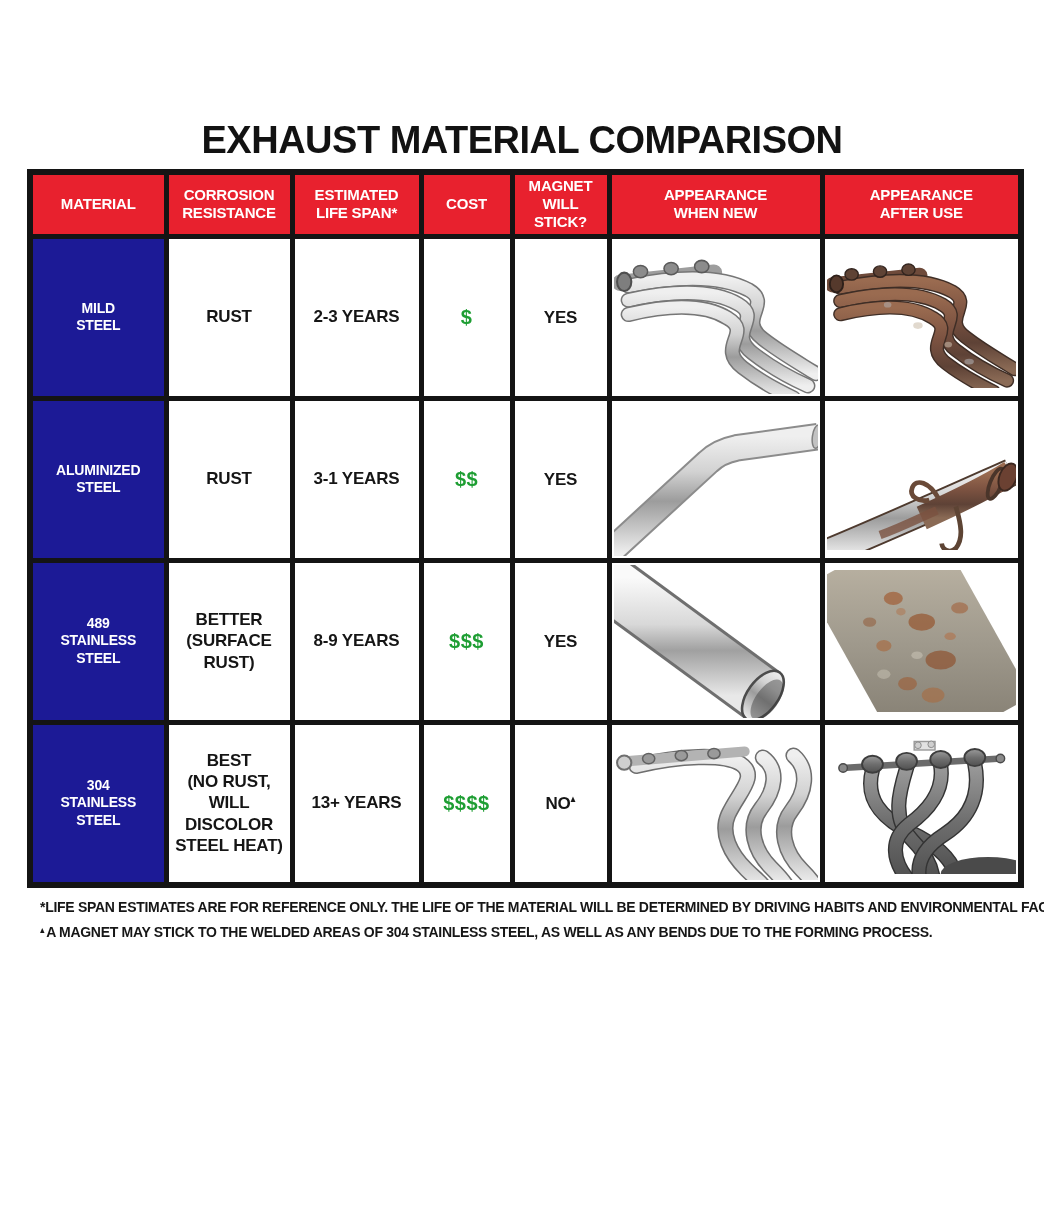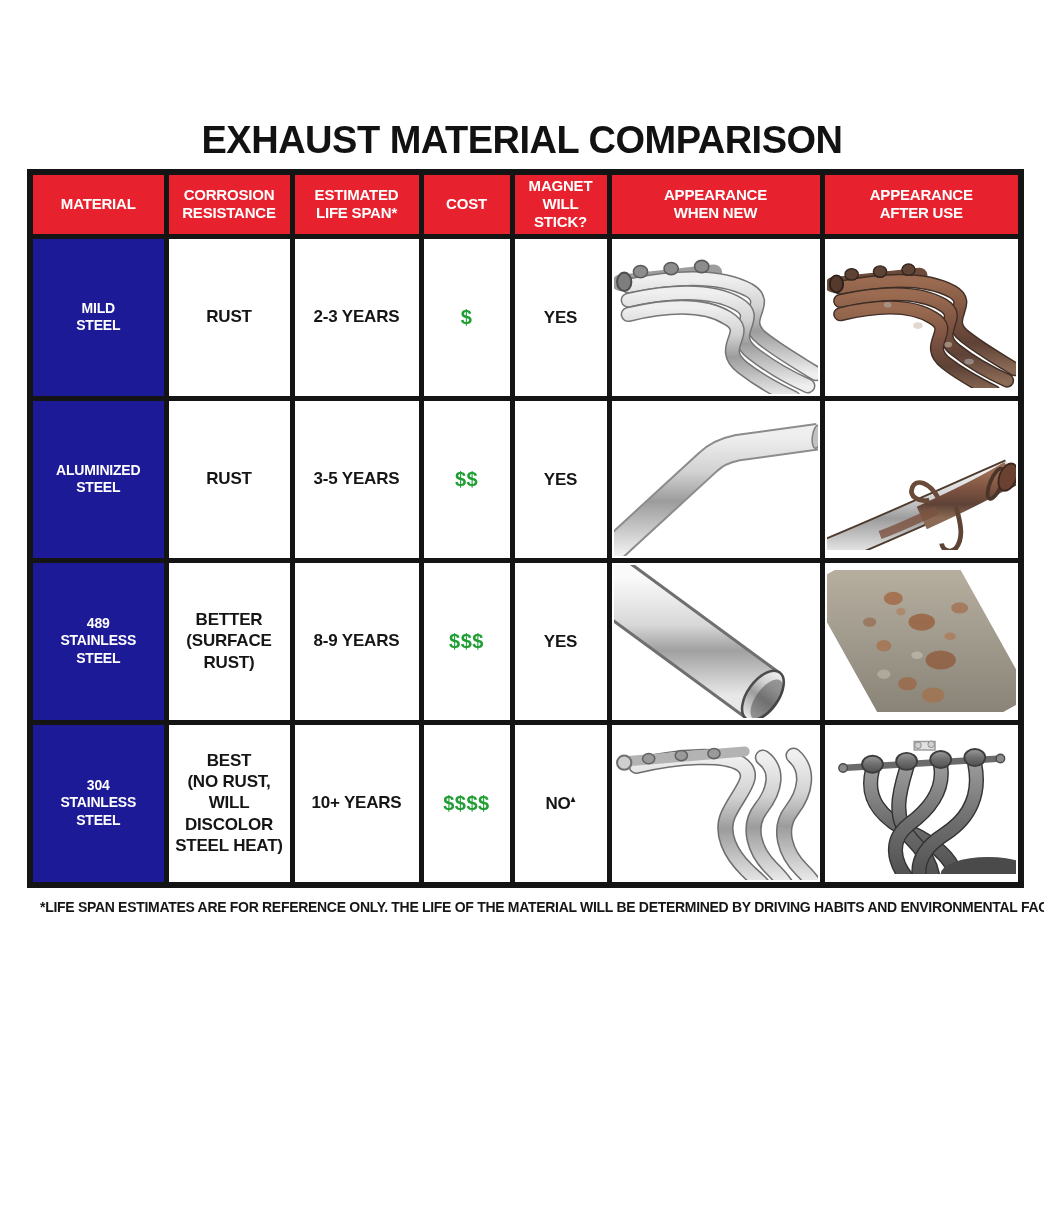--- a/index.html
+++ b/index.html
@@ -181,21 +181,21 @@
             <ellipse cx="150" cy="122" rx="5" ry="3" fill="#b9bec4" opacity="0.5"></ellipse>
             <ellipse cx="64" cy="62" rx="4" ry="3" fill="#b9bec4" opacity="0.45"></ellipse>
           </svg>
         </td>
       </tr>
 
       <tr class="datarow">
         <td class="mat">ALUMINIZED
 STEEL</td>
         <td class="plain">RUST</td>
-        <td class="plain">3-5 YEARS</td>
+        <td class="plain">3-1 YEARS</td>
         <td class="cost">$$</td>
         <td class="plain magnetcell"><span>YES</span><span class="sup"></span></td>
         <td class="photo">
           <svg viewBox="0 0 200 150" preserveAspectRatio="none">
             <g fill="none" stroke-linecap="butt">
               <path d="M-6,148 L92,58 C100,50 110,46 120,44 L200,33" stroke="#8c8c8c" stroke-width="27"></path>
               <path d="M-6,148 L92,58 C100,50 110,46 120,44 L200,33" stroke="url(#mNew)" stroke-width="23"></path>
             </g>
             <ellipse cx="199" cy="33" rx="4.5" ry="11.5" fill="#c2c2c2" stroke="#808080" stroke-width="1.5" transform="rotate(8 199 33)"></ellipse>
           </svg>
@@ -258,21 +258,21 @@
       </tr>
 
       <tr class="datarow">
         <td class="mat">304
 STAINLESS
 STEEL</td>
         <td class="plain">BEST
 (NO RUST,
 WILL DISCOLOR
 STEEL HEAT)</td>
-        <td class="plain">10+ YEARS</td>
+        <td class="plain">13+ YEARS</td>
         <td class="cost">$$$$</td>
         <td class="plain magnetcell"><span>NO</span><span class="sup">▴</span></td>
         <td class="photo">
           <svg viewBox="0 0 200 150" preserveAspectRatio="none">
             <g fill="none" stroke-linecap="round">
               <path d="M22,38 C64,28 108,26 124,36 C142,48 122,64 112,86 C104,104 114,124 130,140 C138,148 144,152 148,158" stroke="#6e6e6e" stroke-width="16"></path>
               <path d="M22,38 C64,28 108,26 124,36 C142,48 122,64 112,86 C104,104 114,124 130,140 C138,148 144,152 148,158" stroke="url(#mNew)" stroke-width="13"></path>
               <path d="M146,30 C162,42 158,62 144,80 C130,98 138,122 154,138 C160,144 164,148 168,154" stroke="#6e6e6e" stroke-width="16"></path>
               <path d="M146,30 C162,42 158,62 144,80 C130,98 138,122 154,138 C160,144 164,148 168,154" stroke="url(#mNew)" stroke-width="13"></path>
               <path d="M176,28 C192,42 188,64 174,82 C160,100 168,124 184,140 C188,144 192,148 196,154" stroke="#6e6e6e" stroke-width="16"></path>
@@ -310,15 +310,16 @@
             <ellipse cx="170" cy="150" rx="50" ry="18" fill="#4a4a4a"></ellipse>
           </svg>
         </td>
       </tr>
 
     </tbody>
   </table>
 
   <div class="footnotes">
     <p class="fn"><span>*</span><span>LIFE SPAN ESTIMATES ARE FOR REFERENCE ONLY. THE LIFE OF THE MATERIAL WILL BE DETERMINED BY DRIVING HABITS AND ENVIRONMENTAL FACTORS.</span></p>
+    <p class="fn"><span class="fn-sup">▴</span><span>A MAGNET MAY STICK TO THE WELDED AREAS OF 304 STAINLESS STEEL, AS WELL AS ANY BENDS DUE TO THE FORMING PROCESS.</span></p>
   </div>
 
 </div>
 
 </body></html>

